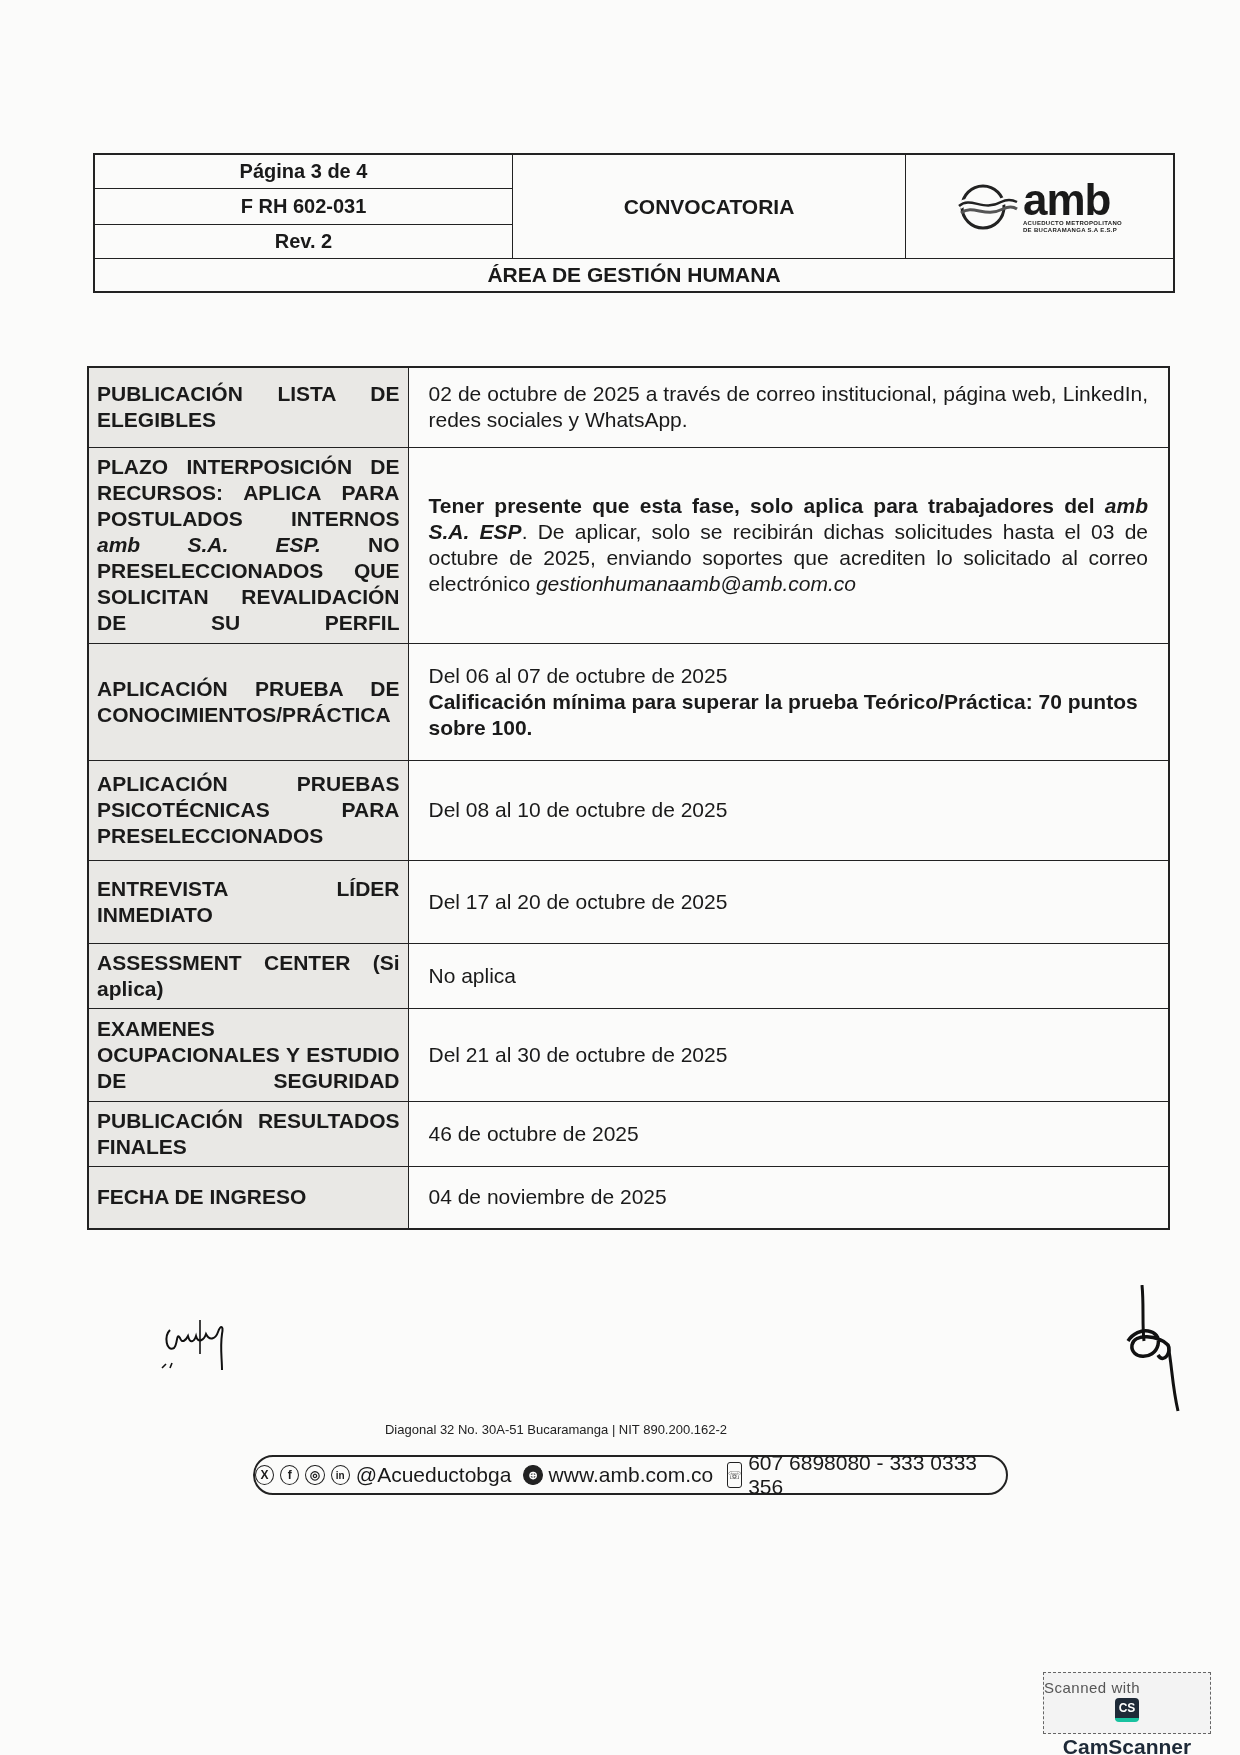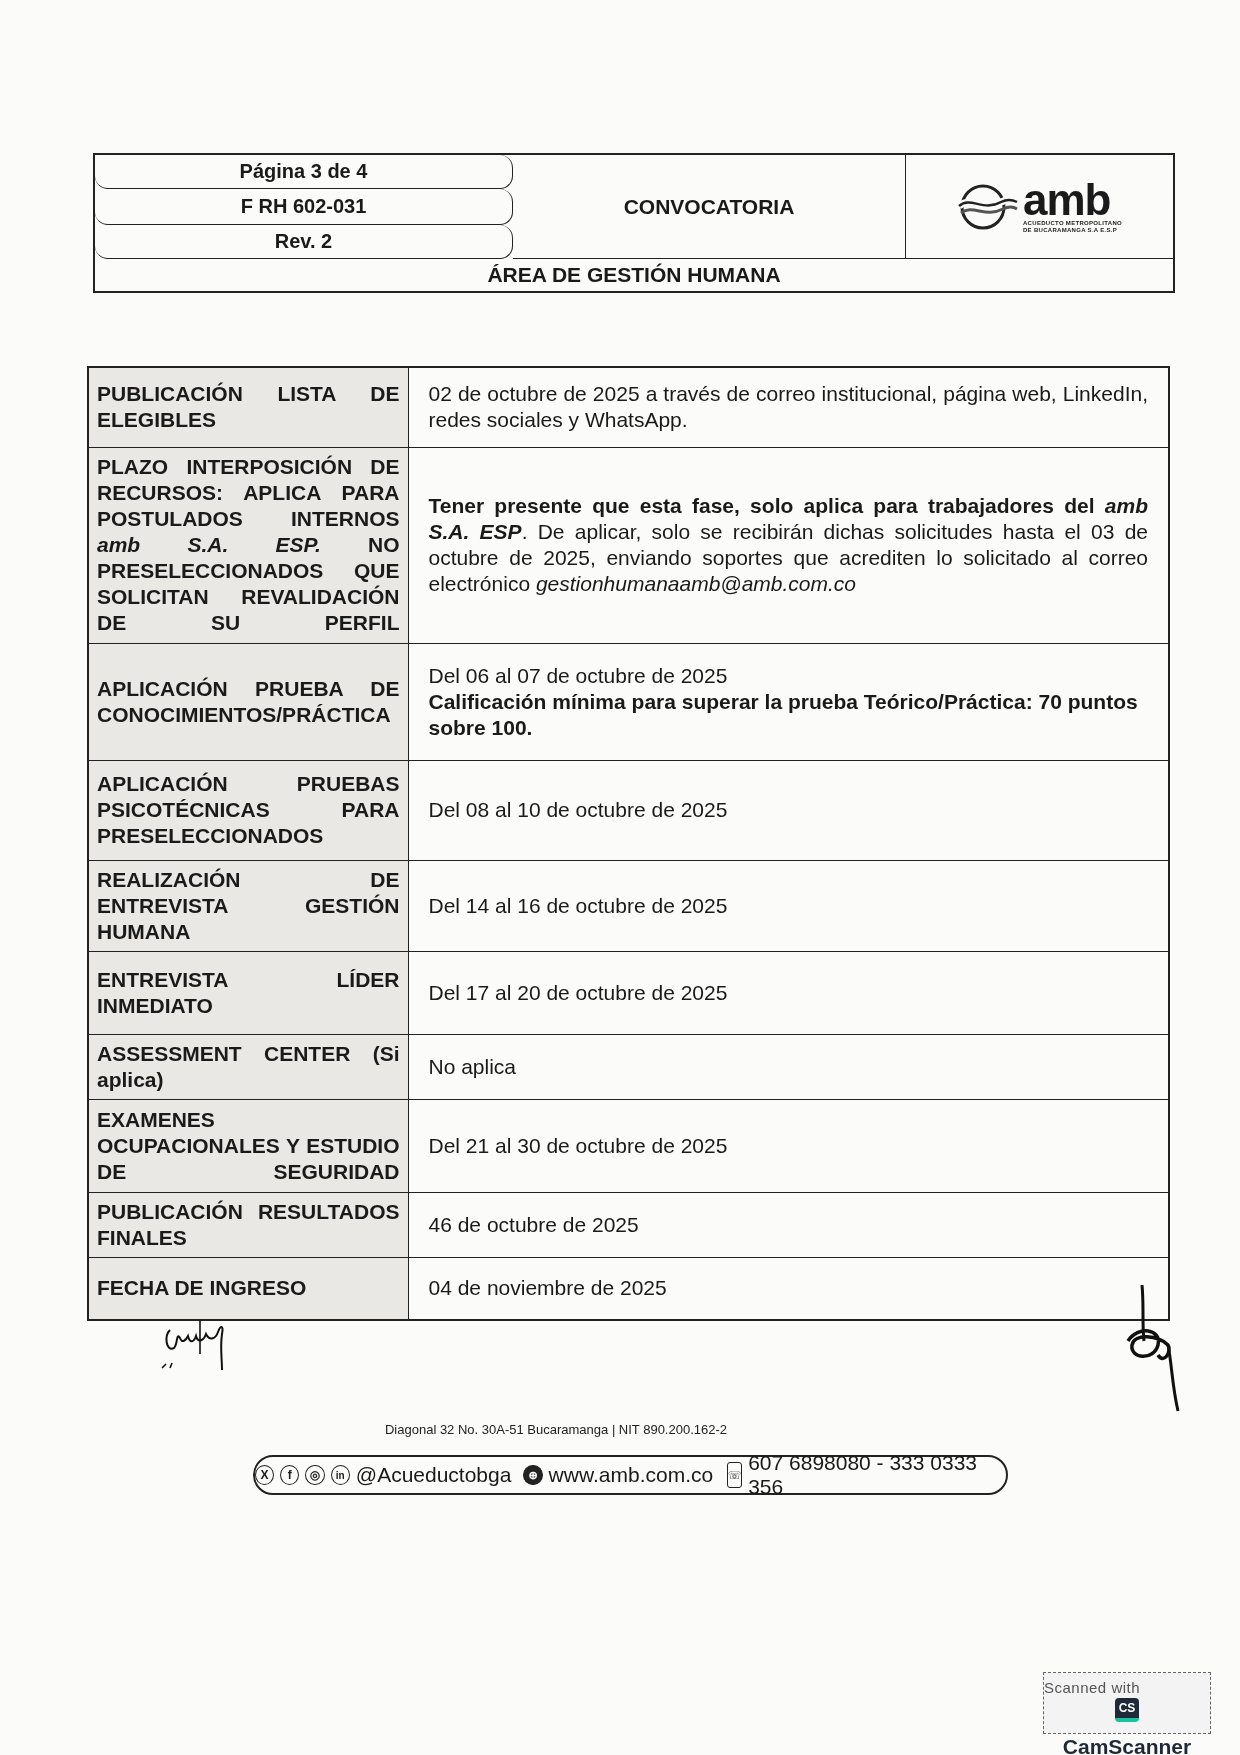--- a/index.html
+++ b/index.html
@@ -12,21 +12,21 @@
   .hdr {
     position: absolute; left: 93px; top: 153px; width: 1082px; height: 140px;
     border: 2px solid #222; box-sizing: border-box;
     display: grid;
     grid-template-columns: 418px 393px 1fr;
     grid-template-rows: 34px 36px 34px 1fr;
   }
   .hdr .cell { border-right: 1.5px solid #222; border-bottom: 1.5px solid #222;
     display: flex; align-items: center; justify-content: center;
     font-weight: bold; font-size: 20px; }
-  .hdr .c-left { grid-column: 1; border-radius: 13px; }
+  .hdr .c-left { grid-column: 1; }
   .hdr .c-mid { grid-column: 2; grid-row: 1 / span 3; font-size: 21px; }
   .hdr .c-logo { grid-column: 3; grid-row: 1 / span 3; border-right: none; }
   .hdr .c-area { grid-column: 1 / span 3; border-right: none; border-bottom: none; font-size: 21px; }
   .logo { display: flex; align-items: center; gap: 4px; }
   .logo-word { font-size: 44px; font-weight: bold; letter-spacing: -1px; line-height: 40px; }
   .logo-sub { font-size: 6px; font-weight: bold; line-height: 7px; letter-spacing: 0.3px; }
 
   .tbl {
     position: absolute; left: 87px; top: 366px; width: 1083px;
     border: 2px solid #222; box-sizing: border-box;
@@ -111,24 +111,20 @@
     <td class="k">APLICACIÓN PRUEBA DE CONOCIMIENTOS/PRÁCTICA</td>
     <td class="v" style="text-align:left">
       <div>Del 06 al 07 de octubre de 2025</div>
       <div class="b">Calificación mínima para superar la prueba Teórico/Práctica: 70 puntos sobre 100.</div>
     </td>
   </tr>
   <tr style="height:100px">
     <td class="k">APLICACIÓN PRUEBAS PSICOTÉCNICAS PARA PRESELECCIONADOS</td>
     <td class="v">Del 08 al 10 de octubre de 2025</td>
   </tr>
-  <tr style="height:91px">
-    <td class="k">REALIZACIÓN DE ENTREVISTA GESTIÓN HUMANA</td>
-    <td class="v">Del 14 al 16 de octubre de 2025</td>
-  </tr>
   <tr style="height:83px">
     <td class="k">ENTREVISTA LÍDER INMEDIATO</td>
     <td class="v">Del 17 al 20 de octubre de 2025</td>
   </tr>
   <tr style="height:62px">
     <td class="k">ASSESSMENT CENTER (Si aplica)</td>
     <td class="v">No aplica</td>
   </tr>
   <tr style="height:93px">
     <td class="k">EXAMENES OCUPACIONALES Y ESTUDIO DE SEGURIDAD</td>

